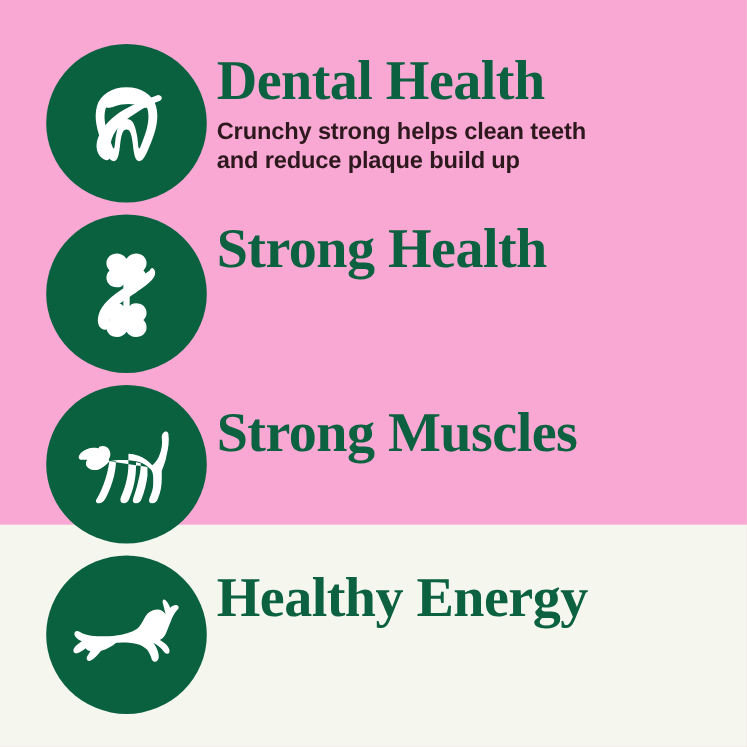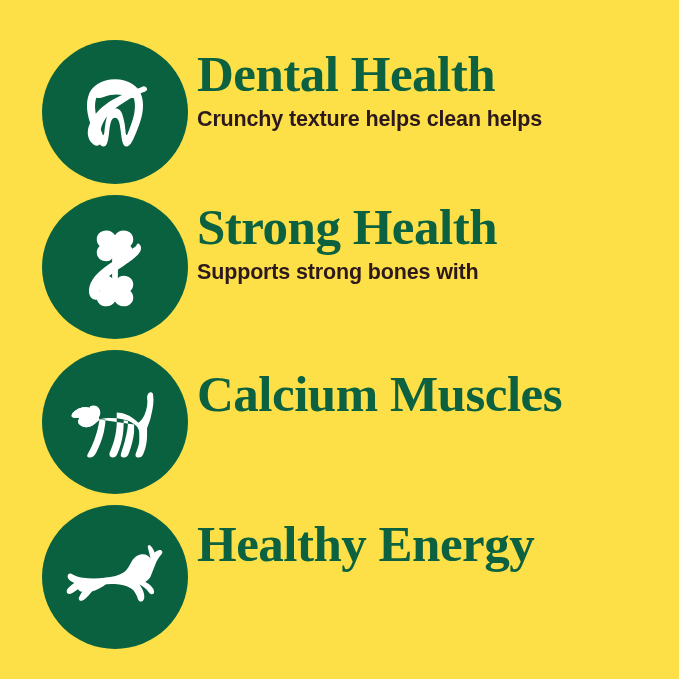--- a/index.html
+++ b/index.html
@@ -9,22 +9,22 @@
   }
   body {
     width: 679px;
     height: 679px;
     background: #f5f7ef;
     font-family: "Liberation Sans", sans-serif;
     overflow: hidden;
   }
   .benefits-panel {
     width: 679px;
-    height: 679px;
-    background: #fde047;
+    height: 477px;
+    background: #f9a8d4;
     position: relative;
     box-sizing: border-box;
   }
   .benefit-row {
     position: absolute;
     left: 0;
     width: 679px;
     display: flex;
     align-items: flex-start;
   }
@@ -137,21 +137,22 @@
                      C 57 31, 47 31, 39 34
                      C 34 36, 30 36, 29 33
                      C 28 30, 30 27, 33 26 Z"></path>
           </g>
         </svg>
       </span>
     </div>
     <div class="benefit-text">
       <h2 class="benefit-heading">Dental Health</h2>
       <p class="benefit-sub">
-        <span class="sub-line">Crunchy texture helps clean helps</span>
+        <span class="sub-line">Crunchy strong helps clean teeth</span>
+        <span class="sub-line">and reduce plaque build up</span>
       </p>
     </div>
   </div>
 
   <div class="benefit-row" id="row-bones">
     <div class="icon-badge">
       <span>
         <svg width="96" height="96" viewBox="0 0 100 100" aria-hidden="true">
           <g fill="#ffffff">
 
@@ -192,21 +193,20 @@
                      C 57 50, 67 44, 74 37
                      C 78 33, 78 28, 75 26
                      C 74 25, 73 26, 72 28 Z"></path>
           </g>
         </svg>
       </span>
     </div>
     <div class="benefit-text">
       <h2 class="benefit-heading">Strong Health</h2>
       <p class="benefit-sub">
-        <span class="sub-line">Supports strong bones with</span>
       </p>
     </div>
   </div>
 
   <div class="benefit-row" id="row-muscles">
     <div class="icon-badge">
       <span>
         <svg width="104" height="104" viewBox="0 0 120 110" aria-hidden="true">
           <g fill="#ffffff">
 
@@ -269,21 +269,21 @@
 
             <path d="M31 37
                      C 35 35, 40 36, 42 40
                      C 44 44, 43 49, 40 51
                      C 38 48, 35 44, 31 41 Z"></path>
           </g>
         </svg>
       </span>
     </div>
     <div class="benefit-text">
-      <h2 class="benefit-heading">Calcium Muscles</h2>
+      <h2 class="benefit-heading">Strong Muscles</h2>
     </div>
   </div>
 
   <div class="benefit-row" id="row-energy">
     <div class="icon-badge">
       <span>
         <svg width="110" height="110" viewBox="0 0 130 110" aria-hidden="true">
           <g fill="#ffffff">
 
             <path d="M112 26

